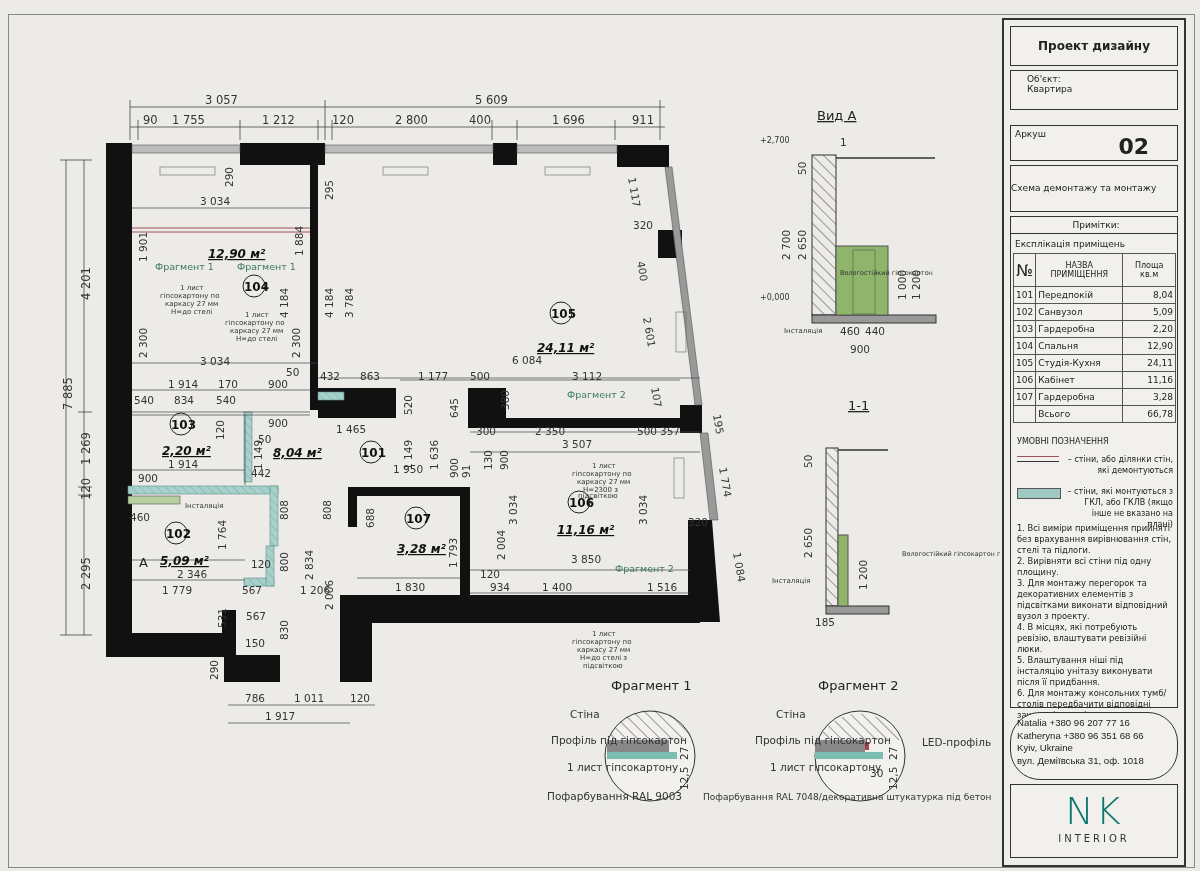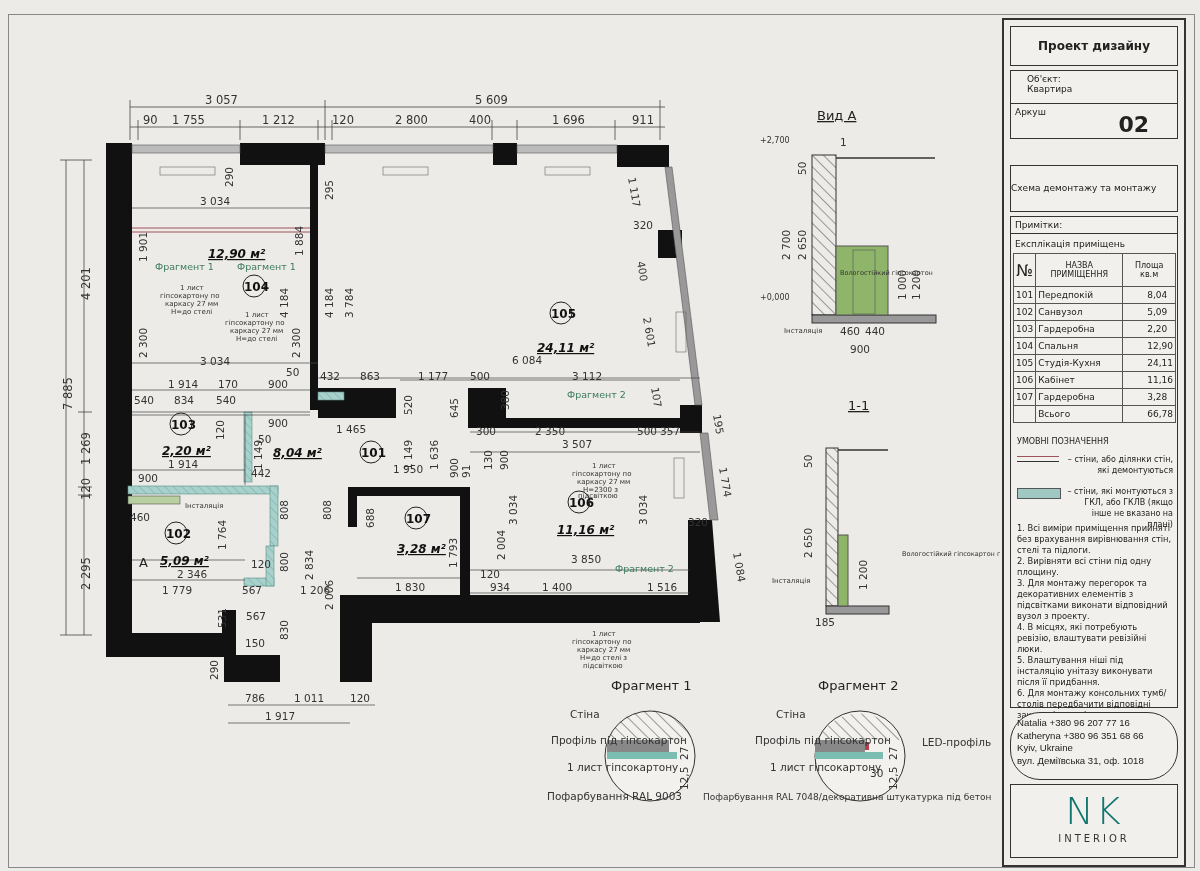--- a/index.html
+++ b/index.html
@@ -11,31 +11,31 @@
   .dims{font-size:10.5px;fill:#333;}
   .note{font-size:7px;fill:#333;}
   .area{font-size:12px;font-weight:bold;font-style:italic;fill:#111;text-decoration:underline;}
   .frag{font-size:9.5px;fill:#3c7a5c;}
   .roomno{font-size:12px;font-weight:bold;fill:#111;}
   
   .tb{position:absolute;left:1002px;top:18px;width:180px;height:845px;border:2px solid #333;background:#efeeeb;}
   .tb .cell{position:absolute;left:6px;right:6px;border:1.5px solid #333;background:#f1f0ed;}
   .tb-title{top:6px;height:38px;font-weight:bold;font-size:12px;text-align:center;line-height:38px;}
   .tb-obj{top:50px;height:40px;font-size:9px;padding:3px 16px;box-sizing:border-box;}
-  .tb-sheet{top:83px;height:36px;font-size:9px;padding:3px 4px;box-sizing:border-box;}
+  .tb-sheet{top:105px;height:36px;font-size:9px;padding:3px 4px;box-sizing:border-box;}
   .tb-sheet .num{position:absolute;right:28px;top:8px;font-size:22px;font-weight:bold;}
   .tb-desc{top:145px;height:45px;font-size:9px;text-align:left;line-height:45px;}
   .tb-big{top:196px;height:490px;font-size:9px;}
-  .tb-big .notes-lbl{position:absolute;left:0;right:0;top:0;height:16px;border-bottom:1.5px solid #333;padding-left:4px;line-height:16px;font-size:9px;}
+  .tb-big .notes-lbl{position:absolute;left:0;right:0;top:0;height:16px;border-bottom:1.5px solid #333;padding-left:4px;line-height:16px;font-size:9px;text-align:center;}
   .expl{position:absolute;left:4px;top:22px;font-size:9px;}
   table.rooms{position:absolute;left:2px;right:2px;top:36px;border-collapse:collapse;width:163px;font-size:9px;}
   table.rooms th,table.rooms td{border:1px solid #555;padding:1px 2px;height:14px;}
   table.rooms th{font-weight:normal;font-size:8px;height:30px;}
   table.rooms th.no{font-size:16px;}
-  table.rooms td.a{text-align:left;padding-left:24px;}
+  table.rooms td.a{text-align:right;padding-left:24px;}
   table.rooms td.n{text-align:center;}
   .legend{position:absolute;left:6px;top:220px;right:4px;font-size:8px;}
   .legend .hdr{margin-bottom:8px;}
   .lg-row{display:flex;align-items:flex-start;margin-bottom:10px;}
   .lg-sw{width:42px;height:9px;margin-right:6px;margin-top:2px;flex-shrink:0;}
   .lg-txt{text-align:right;flex:1;line-height:11px;}
   .notes-list{position:absolute;left:6px;right:4px;top:306px;font-size:8.3px;line-height:11px;}
   .tb-contacts{top:692px;height:68px;font-size:9.6px;padding:4px 6px;box-sizing:border-box;line-height:12.5px;font-family:"Liberation Sans",sans-serif;border-radius:30px;}
   .tb-logo{top:764px;height:72px;text-align:center;}
   .logo-nk{font-size:38px;font-weight:200;letter-spacing:2px;margin-top:4px;font-family:"DejaVu Sans",sans-serif;color:#0f766e;}

